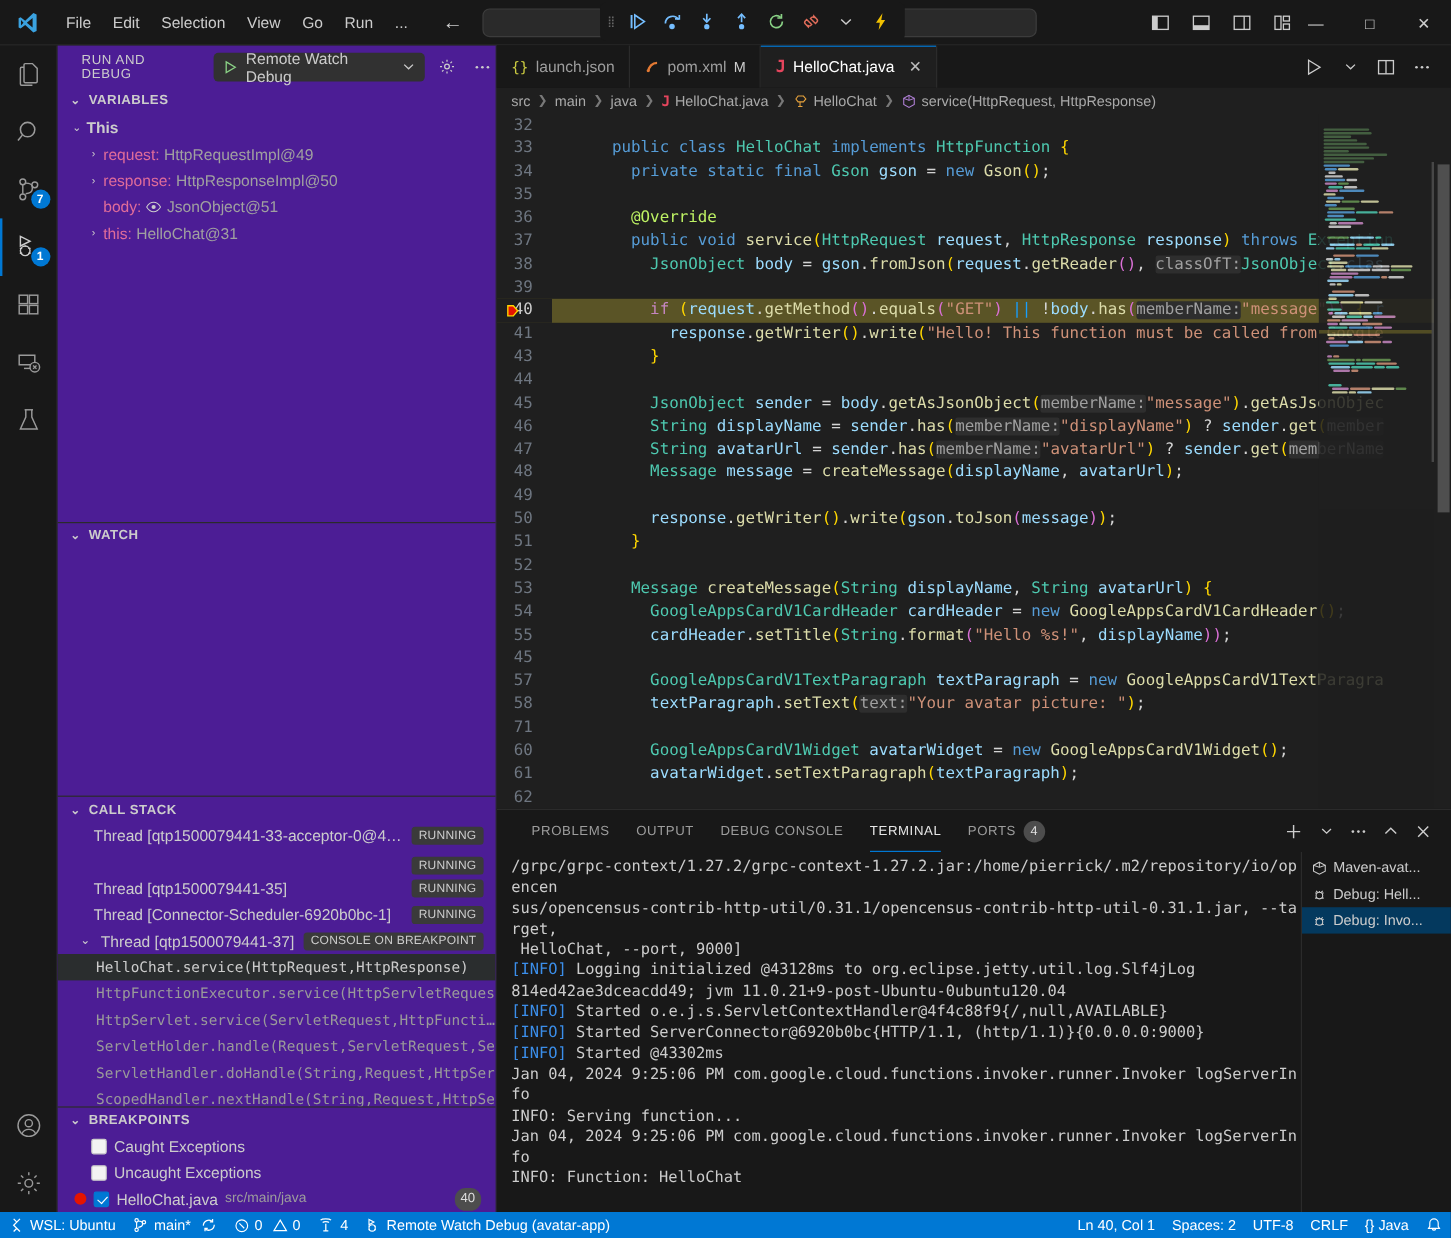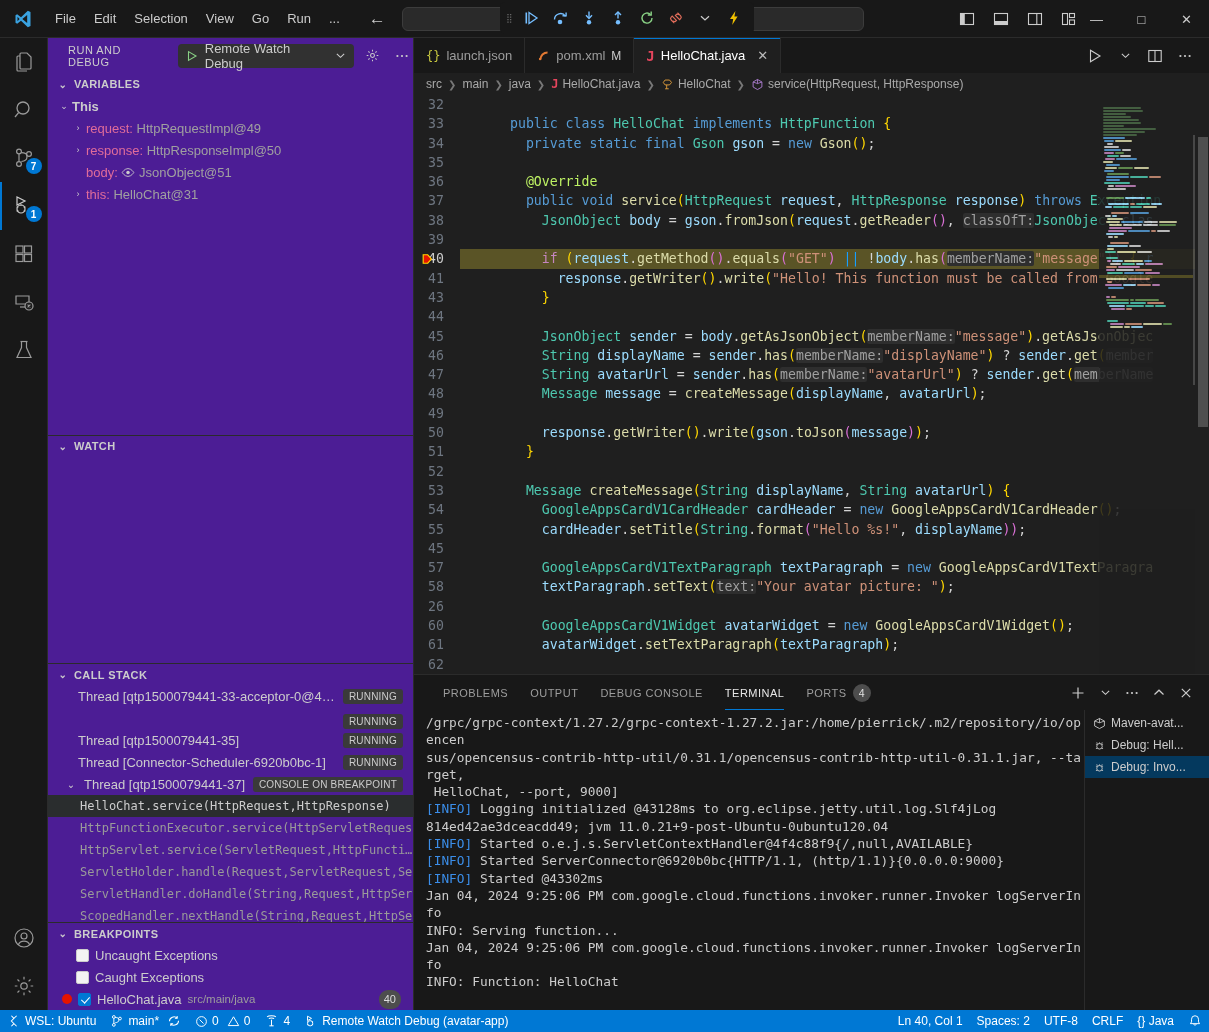--- a/index.html
+++ b/index.html
@@ -584,25 +584,25 @@
     </div>
   </div>
 
   <div class="section-header">
     <span class="chev">⌄</span>
     <span>BREAKPOINTS</span>
   </div>
   <div class="section-body">
     <div class="bp-row" style="padding-left:28px;">
       <span class="cb"></span>
-      <span>Uncaught Exceptions</span>
+      <span>Caught Exceptions</span>
     </div>
     <div class="bp-row" style="padding-left:28px;">
       <span class="cb"></span>
-      <span>Caught Exceptions</span>
+      <span>Uncaught Exceptions</span>
     </div>
     <div class="bp-row" style="padding-left:14px;">
       <span class="bp-dot"></span>
       <span class="cb checked"></span>
       <span>HelloChat.java</span>
       <span class="bp-path">src/main/java</span>
       <span class="bp-count">40</span>
     </div>
   </div>
 </div>
@@ -705,21 +705,21 @@
       <div class="code-line" style="position: relative;"><span class="ln">49</span><span class="codetext">&nbsp;</span></div>
       <div class="code-line" style="position: relative;"><span class="ln">50</span><span class="codetext">    <span class="var">response</span><span class="pun">.</span><span class="fn">getWriter</span><span class="bry">()</span><span class="pun">.</span><span class="fn">write</span><span class="bry">(</span><span class="var">gson</span><span class="pun">.</span><span class="fn">toJson</span><span class="brp">(</span><span class="var">message</span><span class="brp">)</span><span class="bry">)</span><span class="pun">;</span></span></div>
       <div class="code-line" style="position: relative;"><span class="ln">51</span><span class="codetext">  <span class="bry">}</span></span></div>
       <div class="code-line" style="position: relative;"><span class="ln">52</span><span class="codetext">&nbsp;</span></div>
       <div class="code-line" style="position: relative;"><span class="ln">53</span><span class="codetext">  <span class="typ">Message</span> <span class="fn">createMessage</span><span class="bry">(</span><span class="typ">String</span> <span class="var">displayName</span><span class="pun">,</span> <span class="typ">String</span> <span class="var">avatarUrl</span><span class="bry">)</span> <span class="bry">{</span></span></div>
       <div class="code-line" style="position: relative;"><span class="ln">54</span><span class="codetext">    <span class="typ">GoogleAppsCardV1CardHeader</span> <span class="var">cardHeader</span> <span class="op">=</span> <span class="kw2">new</span> <span class="fn">GoogleAppsCardV1CardHeader</span><span class="bry">()</span><span class="pun">;</span></span></div>
       <div class="code-line" style="position: relative;"><span class="ln">55</span><span class="codetext">    <span class="var">cardHeader</span><span class="pun">.</span><span class="fn">setTitle</span><span class="bry">(</span><span class="typ">String</span><span class="pun">.</span><span class="fn">format</span><span class="brp">(</span><span class="str">"Hello %s!"</span><span class="pun">,</span> <span class="var">displayName</span><span class="brp">))</span><span class="pun">;</span></span></div>
       <div class="code-line" style="position: relative;"><span class="ln">45</span><span class="codetext">&nbsp;</span></div>
       <div class="code-line" style="position: relative;"><span class="ln">57</span><span class="codetext">    <span class="typ">GoogleAppsCardV1TextParagraph</span> <span class="var">textParagraph</span> <span class="op">=</span> <span class="kw2">new</span> <span class="fn">GoogleAppsCardV1TextParagra</span></span></div>
       <div class="code-line" style="position: relative;"><span class="ln">58</span><span class="codetext">    <span class="var">textParagraph</span><span class="pun">.</span><span class="fn">setText</span><span class="bry">(</span><span class="hint">text:</span><span class="str">"Your avatar picture: "</span><span class="bry">)</span><span class="pun">;</span></span></div>
-      <div class="code-line" style="position: relative;"><span class="ln">26</span><span class="codetext">&nbsp;</span></div>
+      <div class="code-line" style="position: relative;"><span class="ln">71</span><span class="codetext">&nbsp;</span></div>
       <div class="code-line" style="position: relative;"><span class="ln">60</span><span class="codetext">    <span class="typ">GoogleAppsCardV1Widget</span> <span class="var">avatarWidget</span> <span class="op">=</span> <span class="kw2">new</span> <span class="fn">GoogleAppsCardV1Widget</span><span class="bry">()</span><span class="pun">;</span></span></div>
       <div class="code-line" style="position: relative;"><span class="ln">61</span><span class="codetext">    <span class="var">avatarWidget</span><span class="pun">.</span><span class="fn">setTextParagraph</span><span class="bry">(</span><span class="var">textParagraph</span><span class="bry">)</span><span class="pun">;</span></span></div>
       <div class="code-line" style="position: relative;"><span class="ln">62</span><span class="codetext">&nbsp;</span></div>
     </div>
   <div id="minimap">
       <div class="mm-line"></div>
       <div class="mm-line"></div>
       <div class="mm-line"></div>
       <div class="mm-line"></div>
       <div class="mm-line">

